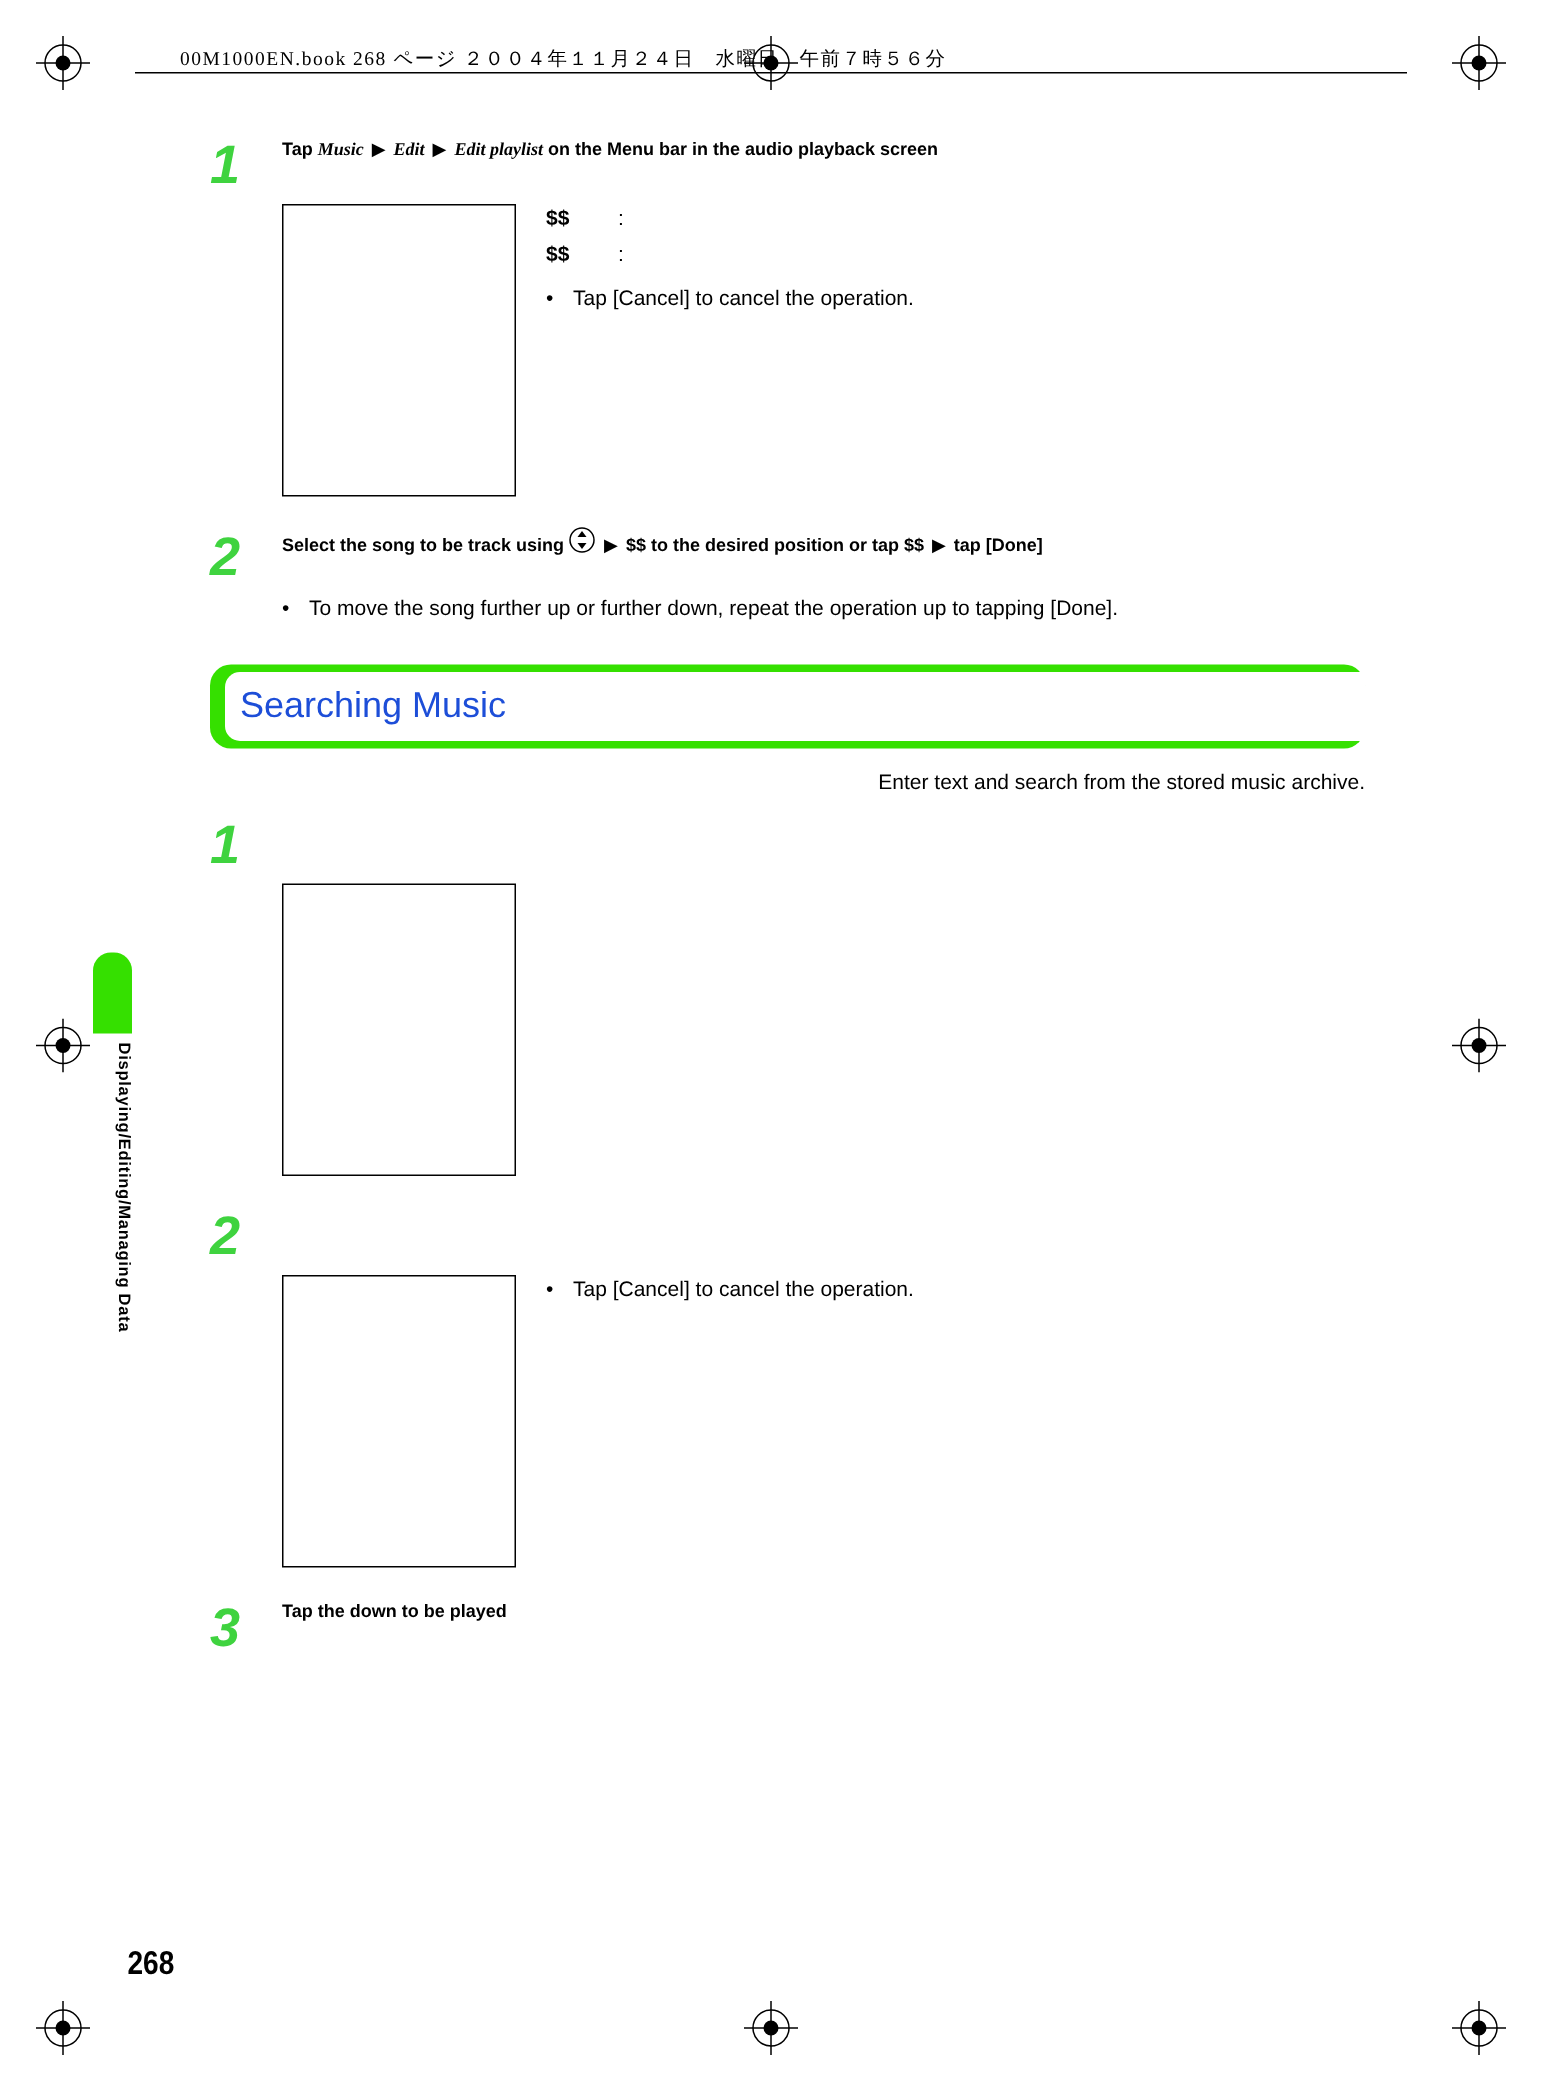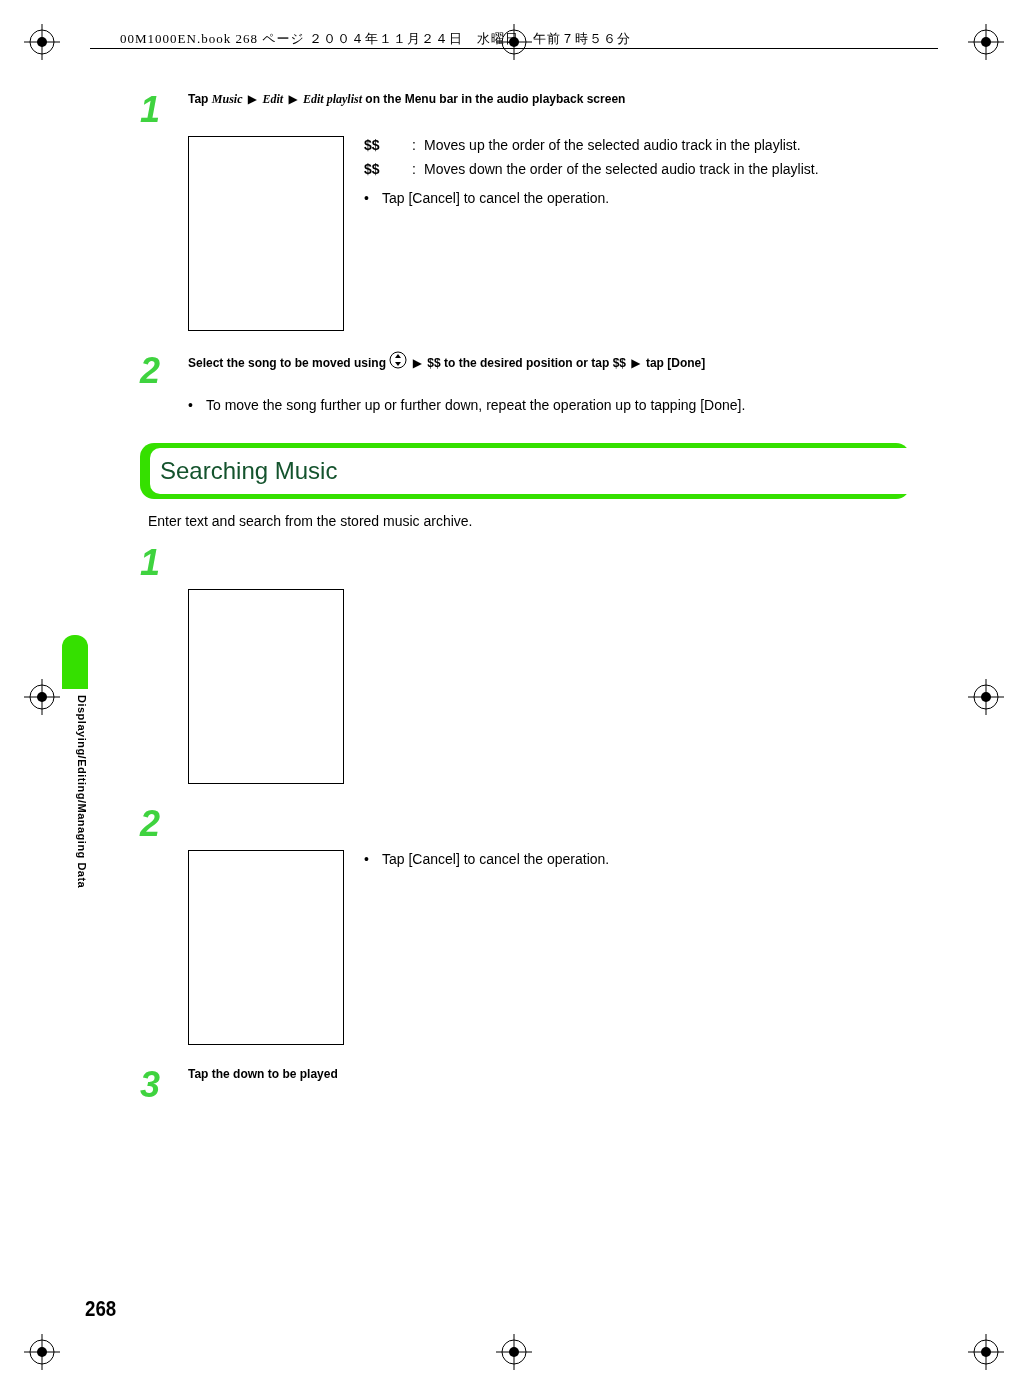--- a/index.html
+++ b/index.html
@@ -170,26 +170,27 @@
     height: 46px;
     background: #fff;
     border-radius: 10px 0 0 10px;
     display: flex;
     align-items: center;
     padding-left: 10px;
   }
   .section-heading .label {
     font-size: 24px;
     font-weight: normal;
-    color: #14532d;
+    color: #1d4ed8;
   }
   .section-intro {
     font-size: 14px;
     margin-left: 8px;
     margin-bottom: 14px;
+    text-align: right;
   }
   .side-tab {
     position: absolute;
     left: 62px;
     top: 635px;
     width: 26px;
     height: 320px;
   }
   .side-tab .green-pill {
     position: absolute;
@@ -317,38 +318,36 @@
         <span class="arrow">▶</span>
         <span class="menu-item">Edit playlist</span><span> on the Menu bar in the audio playback screen</span>
       </div>
     </div>
     <div class="sub-row">
       <div class="screenshot-box"></div>
       <div class="desc-table">
         <div class="row">
           <div class="sym">$$</div>
           <div class="colon">:</div>
-          <div class="txt">Moves up the order of the selected audio track in the playlist.</div>
         </div>
         <div class="row">
           <div class="sym">$$</div>
           <div class="colon">:</div>
-          <div class="txt">Moves down the order of the selected audio track in the playlist.</div>
         </div>
         <div class="bullet-line">
           <div class="dot">•</div>
           <div class="txt">Tap [Cancel] to cancel the operation.</div>
         </div>
       </div>
     </div>
 
     <div class="step" style="margin-top:20px">
       <div class="step-num-box"><span class="step-num">2</span></div>
       <div class="step-title">
-        <span>Select the song to be moved using </span><span class="nav-icon"><svg width="18" height="18">
+        <span>Select the song to be track using </span><span class="nav-icon"><svg width="18" height="18">
               <circle cx="9" cy="9" r="8" fill="none" stroke="#000" stroke-width="1"></circle>
               <polygon points="9,3 6,7 12,7" fill="#000"></polygon>
               <polygon points="9,15 6,11 12,11" fill="#000"></polygon>
             </svg></span>
         <span class="arrow">▶</span><span> $$ to the desired position or tap $$ </span><span class="arrow">▶</span><span> tap [Done]</span>
       </div>
     </div>
     <div class="indent-bullets">
       <div class="bullet-line">
         <div class="dot">•</div>

